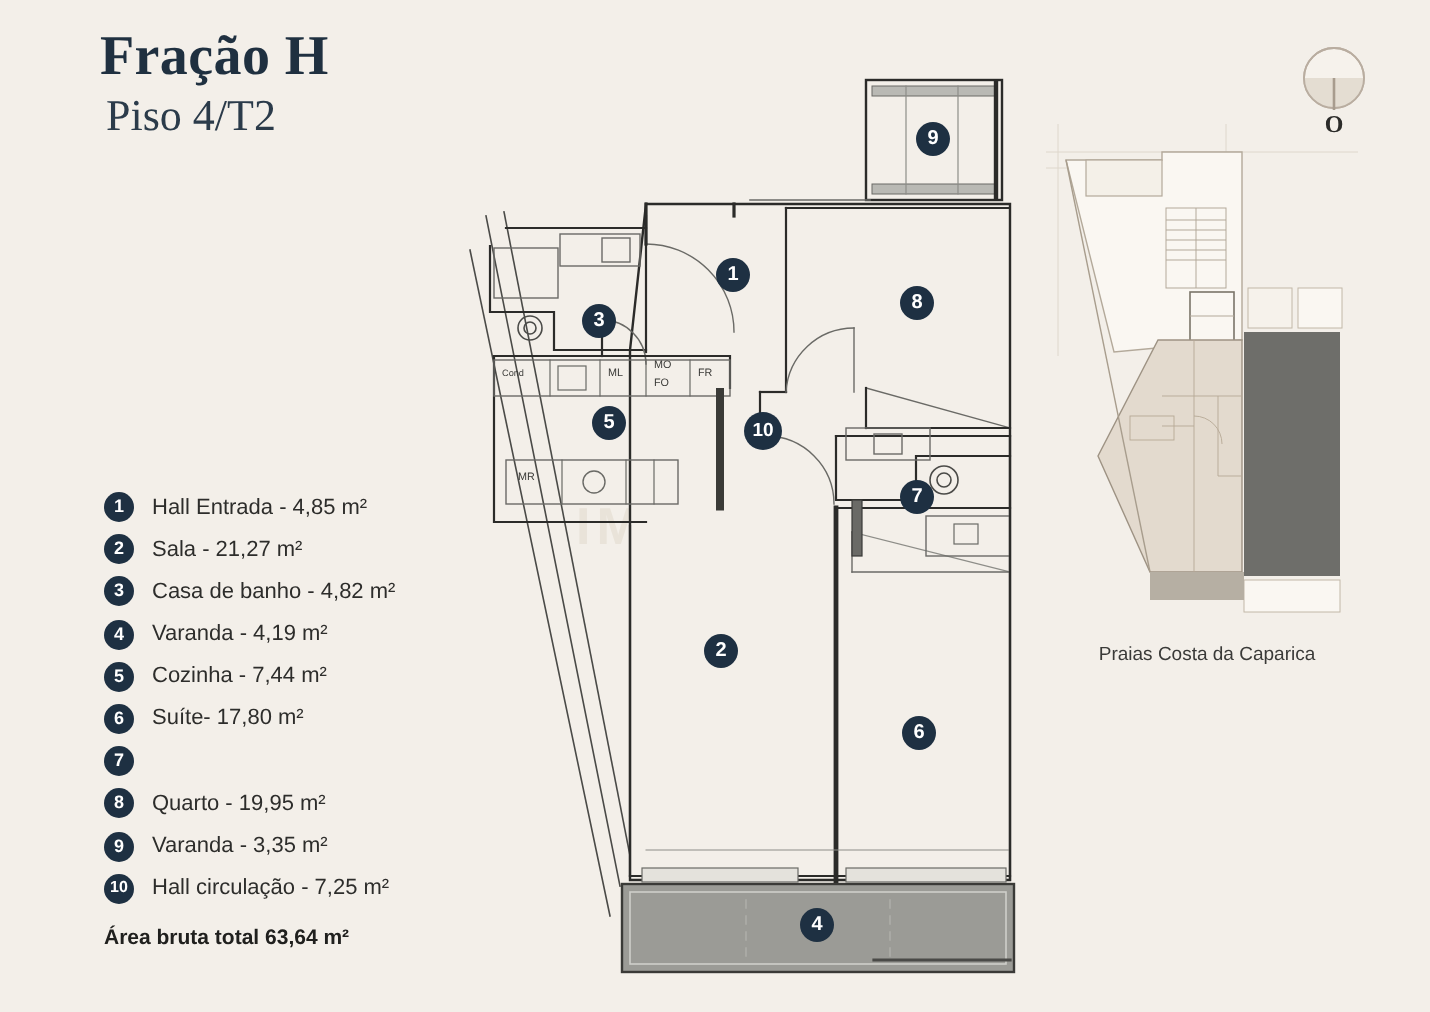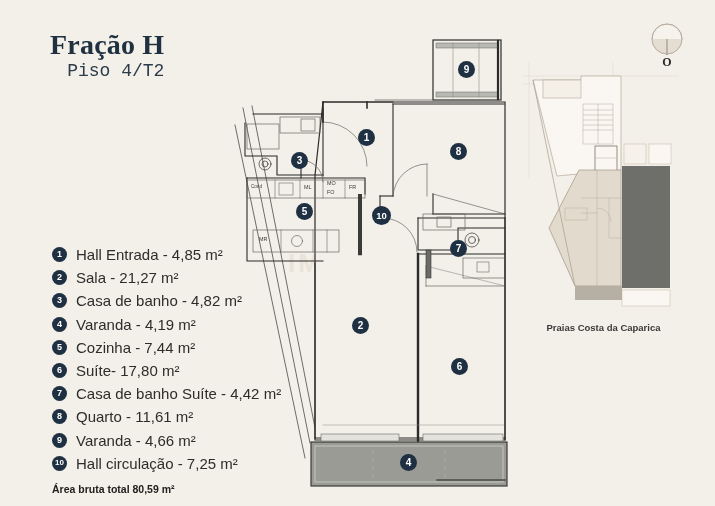--- a/index.html
+++ b/index.html
@@ -7,45 +7,45 @@
   body{
     width:715px;height:506px;
     background:#f3efe9;
     font-family:"Liberation Sans",sans-serif;
     overflow:hidden;
     position:relative;
   }
   .page{position:absolute;inset:0;}
 
   
-  .title-block{position:absolute;left:50px;top:30px;text-align:right;}
+  .title-block{position:absolute;left:50px;top:14px;}
   .title-main{
     font-family:"Liberation Serif",serif;
     font-weight:bold;font-size:28px;color:#1f3040;
     letter-spacing:.2px;line-height:1.05;margin:0;
   }
   .title-sub{
-    font-family:Liberation Mono, monospace;
-    font-weight:400;font-size:18px;color:#2b3b4a;
-    line-height:1.15;margin:2px 0 0 16px;
+    font-family:Liberation Serif, serif;
+    font-weight:400;font-size:22px;color:#2b3b4a;
+    line-height:1.15;margin:2px 0 0 3px;
   }
 
   
   .legend{position:absolute;left:52px;top:246px;width:230px;}
   .legend-row{display:flex;align-items:center;margin-bottom:6.2px;}
   .marker{
     width:15px;height:15px;border-radius:50%;
     background:#1e3042;color:#fff;
     font-size:9px;font-weight:bold;
     display:flex;align-items:center;justify-content:center;
     flex:0 0 15px;line-height:1;
   }
   .marker.wide{font-size:8px;}
   .legend-text{
-    margin-left:9px;font-size:15px;color:#2d2d2b;
+    margin-left:9px;font-size:11px;color:#2d2d2b;
     white-space:nowrap;
   }
   .legend-total{
     margin-top:11px;font-size:10.5px;font-weight:bold;color:#20201e;
   }
 
   
   .plan{position:absolute;left:205px;top:18px;width:310px;height:470px;}
   .plan svg{display:block;}
 
@@ -55,21 +55,21 @@
     background:#1e3042;color:#fff;font-weight:bold;font-size:10px;
     display:flex;align-items:center;justify-content:center;
     line-height:1;
   }
   .pm.lg{width:19px;height:19px;font-size:9.5px;}
 
   
   .sitemap{position:absolute;left:521px;top:58px;width:160px;height:260px;}
   .site-caption{
     position:absolute;left:521px;top:322px;width:165px;
-    text-align:center;font-size:9.5px;color:#3a3a38;font-weight:bold;
+    text-align:center;font-size:9.5px;color:#3a3a38;
   }
 
   
   .compass{position:absolute;left:646px;top:22px;width:42px;height:48px;}
   .compass .letter{
     position:absolute;left:0;right:0;top:33px;text-align:center;
     font-family:"Liberation Serif",serif;font-weight:bold;
     font-size:12px;color:#2b2b29;
   }
 
@@ -121,39 +121,38 @@
       <div class="legend-text">Cozinha - 7,44 m²</div>
     </div>
 
     <div class="legend-row">
       <div class="marker">6</div>
       <div class="legend-text">Suíte- 17,80 m²</div>
     </div>
 
     <div class="legend-row">
       <div class="marker">7</div>
-      <div class="legend-text">Casa de banho Suíte - 4,42 m²</div>
     </div>
 
     <div class="legend-row">
       <div class="marker">8</div>
-      <div class="legend-text">Quarto - 11,61 m²</div>
+      <div class="legend-text">Quarto - 19,95 m²</div>
     </div>
 
     <div class="legend-row">
       <div class="marker">9</div>
-      <div class="legend-text">Varanda - 4,66 m²</div>
+      <div class="legend-text">Varanda - 3,35 m²</div>
     </div>
 
     <div class="legend-row">
       <div class="marker wide">10</div>
       <div class="legend-text">Hall circulação -  7,25 m²</div>
     </div>
 
-    <div class="legend-total">Área bruta total 80,59 m²</div>
+    <div class="legend-total">Área bruta total 63,64 m²</div>
   </div>
 
   <div class="plan">
     <svg width="310" height="470" viewBox="0 0 310 470">
       <g fill="none" stroke="#2b2b29" stroke-width="1.1" stroke-linecap="square">
 
         <g stroke="#4a4a47" stroke-width="0.8">
           <line x1="38" y1="90" x2="105" y2="425"></line>
           <line x1="47" y1="88" x2="112" y2="420"></line>
           <line x1="30" y1="107" x2="100" y2="440"></line>

